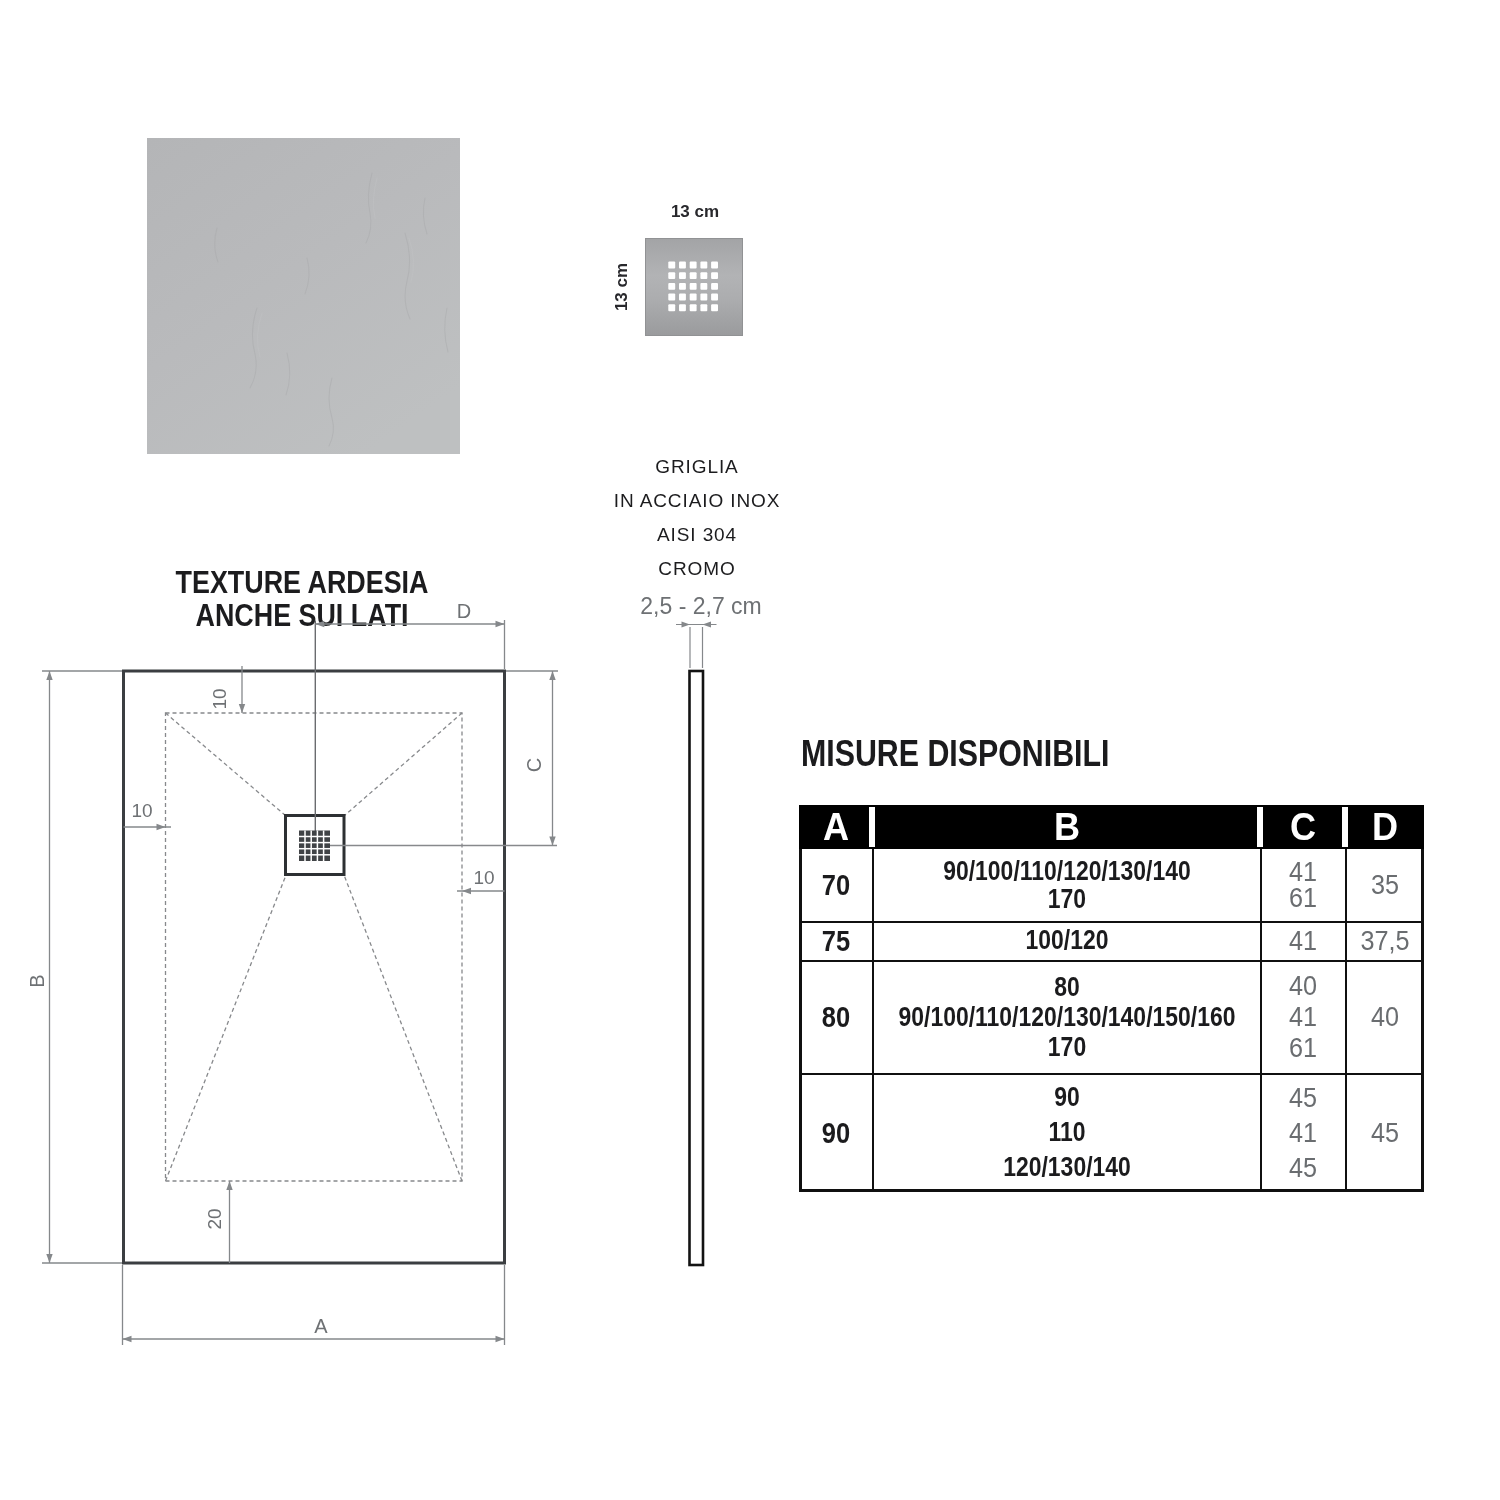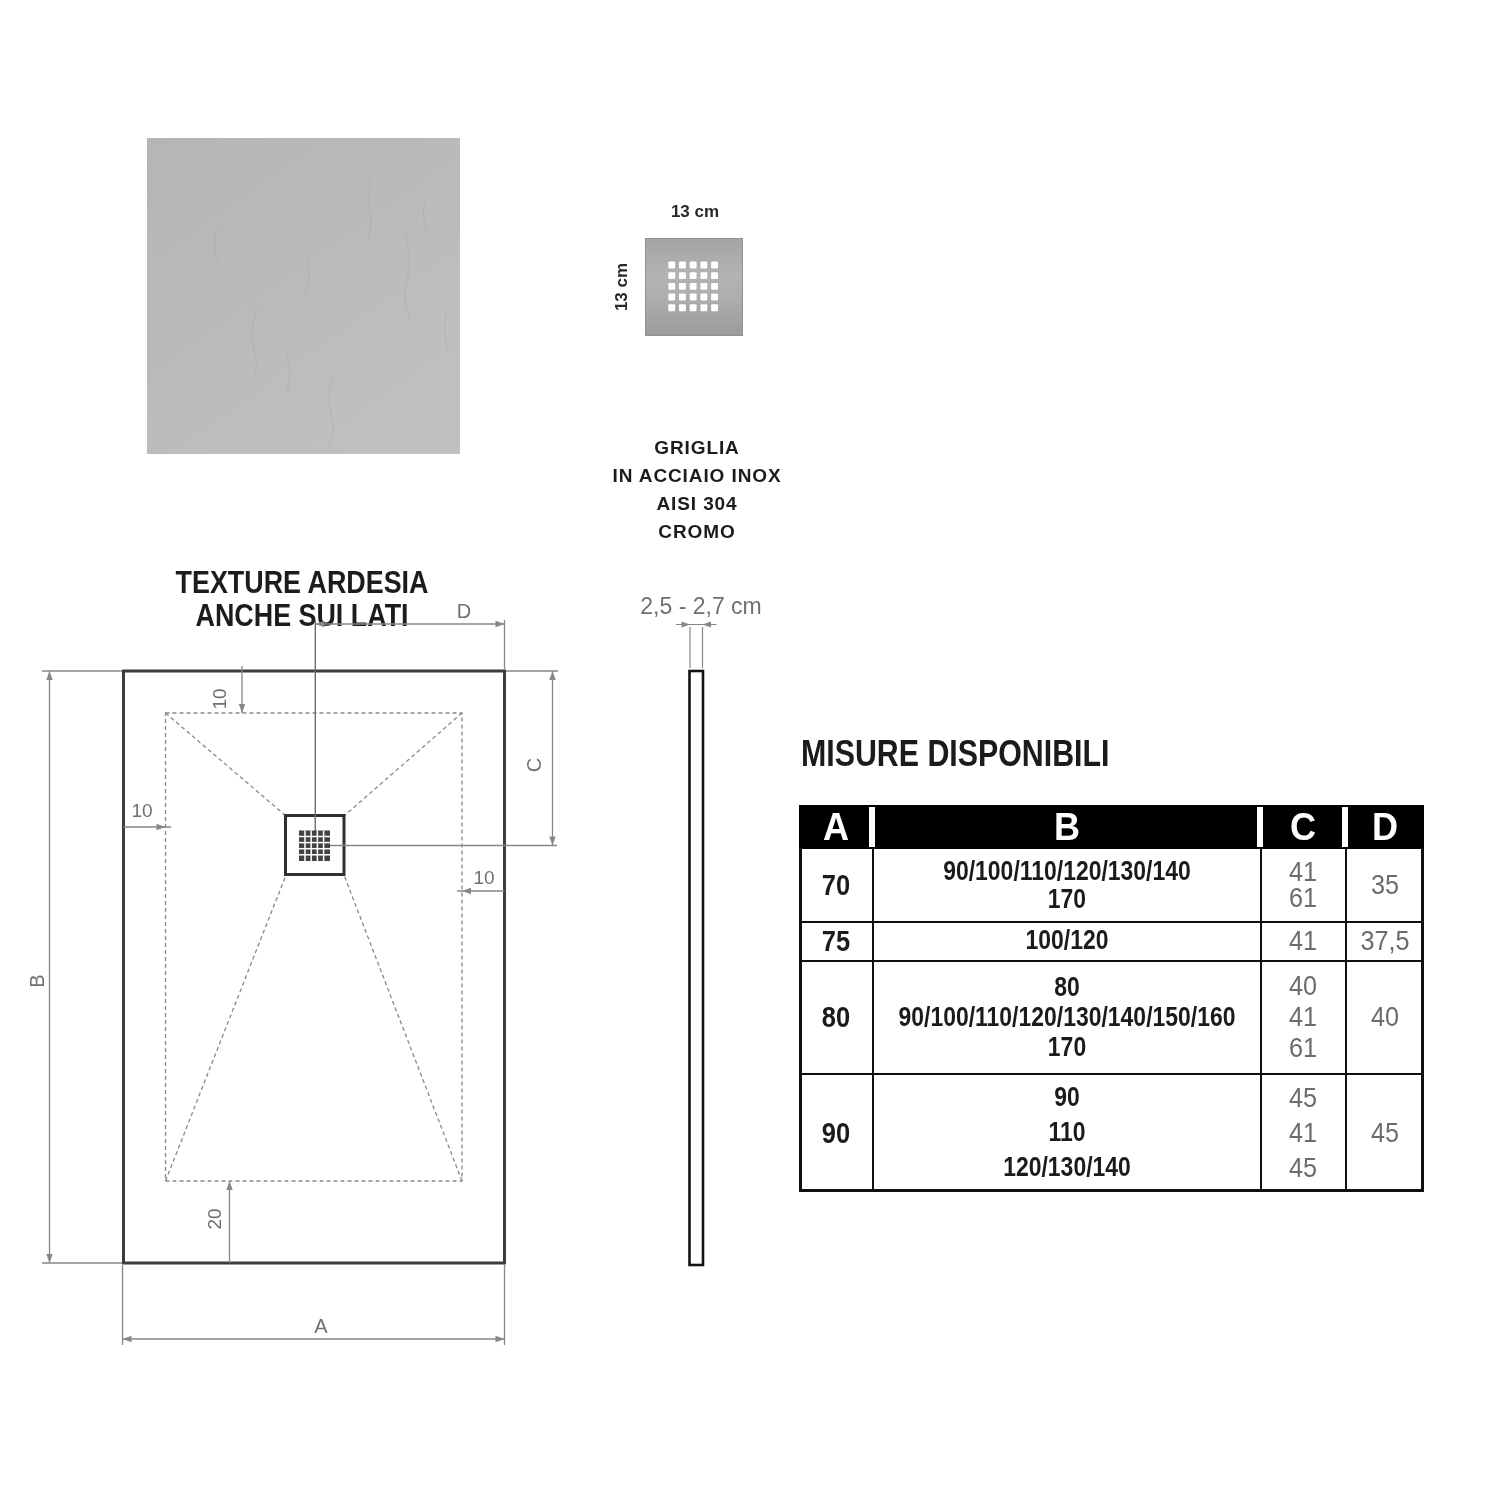--- a/index.html
+++ b/index.html
@@ -79,22 +79,22 @@
         <rect x="65.1" y="54.6" width="6.9" height="6.9" rx="1"></rect>
     <rect x="22.3" y="65.3" width="6.9" height="6.9" rx="1"></rect>
         <rect x="33" y="65.3" width="6.9" height="6.9" rx="1"></rect>
         <rect x="43.7" y="65.3" width="6.9" height="6.9" rx="1"></rect>
         <rect x="54.4" y="65.3" width="6.9" height="6.9" rx="1"></rect>
         <rect x="65.1" y="65.3" width="6.9" height="6.9" rx="1"></rect>
   </g>
 </svg>
 </div>
 
-<div class="abs" style="left:547px;top:434px;width:300px;text-align:center;
-     font-weight:bold;font-size:19px;line-height:28px;letter-spacing:0.9px;color:#1c1c1e;">
+<div class="abs" style="left:547px;top:450px;width:300px;text-align:center;
+     font-weight:normal;font-size:19px;line-height:34px;letter-spacing:0.9px;color:#1c1c1e;">
 GRIGLIA<br>IN ACCIAIO INOX<br>AISI 304<br>CROMO</div>
 
 <div class="abs" style="left:0;top:0;width:1500px;height:1500px;">
 <svg width="1500" height="1500" viewBox="0 0 1500 1500" font-family="Liberation Sans, sans-serif">
 
   <rect x="123.5" y="671" width="381" height="592" fill="none" stroke="#3b3e41" stroke-width="3"></rect>
 
   <rect x="165.5" y="713" width="296.5" height="468" fill="none" stroke="#87898c" stroke-width="1.3" stroke-dasharray="4 3"></rect>
 
   <g stroke="#87898c" stroke-width="1.3" stroke-dasharray="4 3" fill="none">

